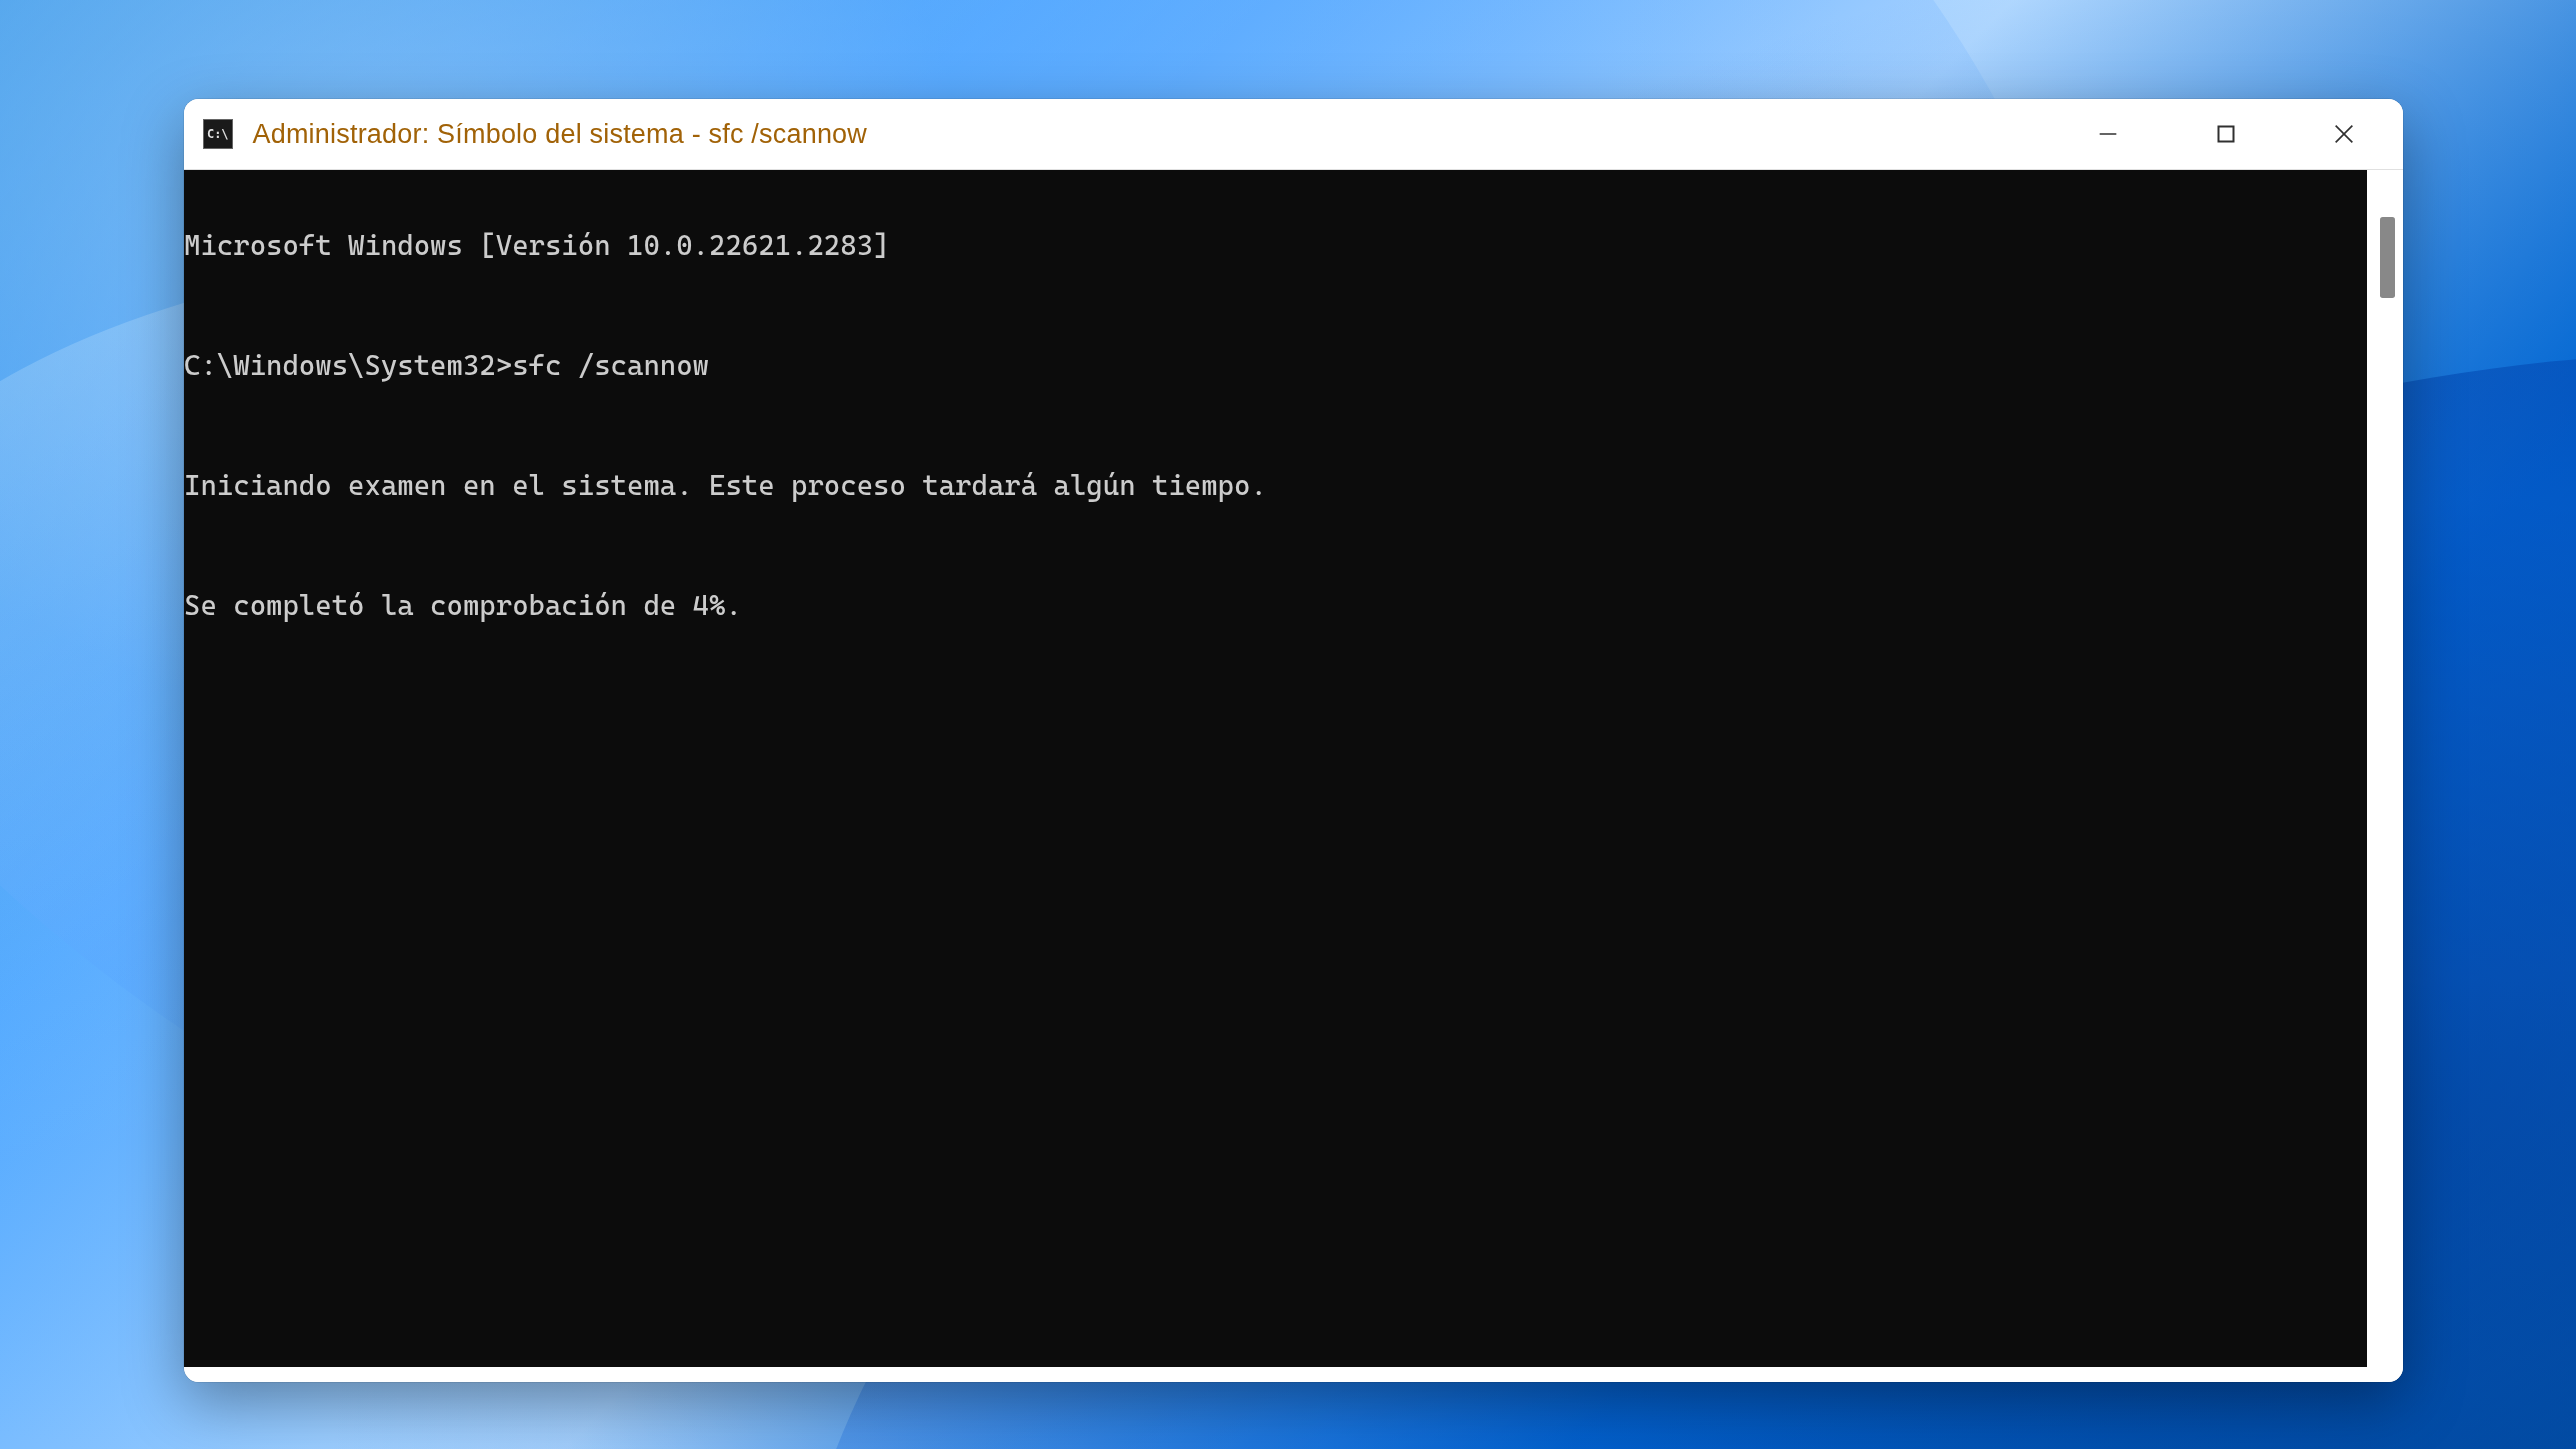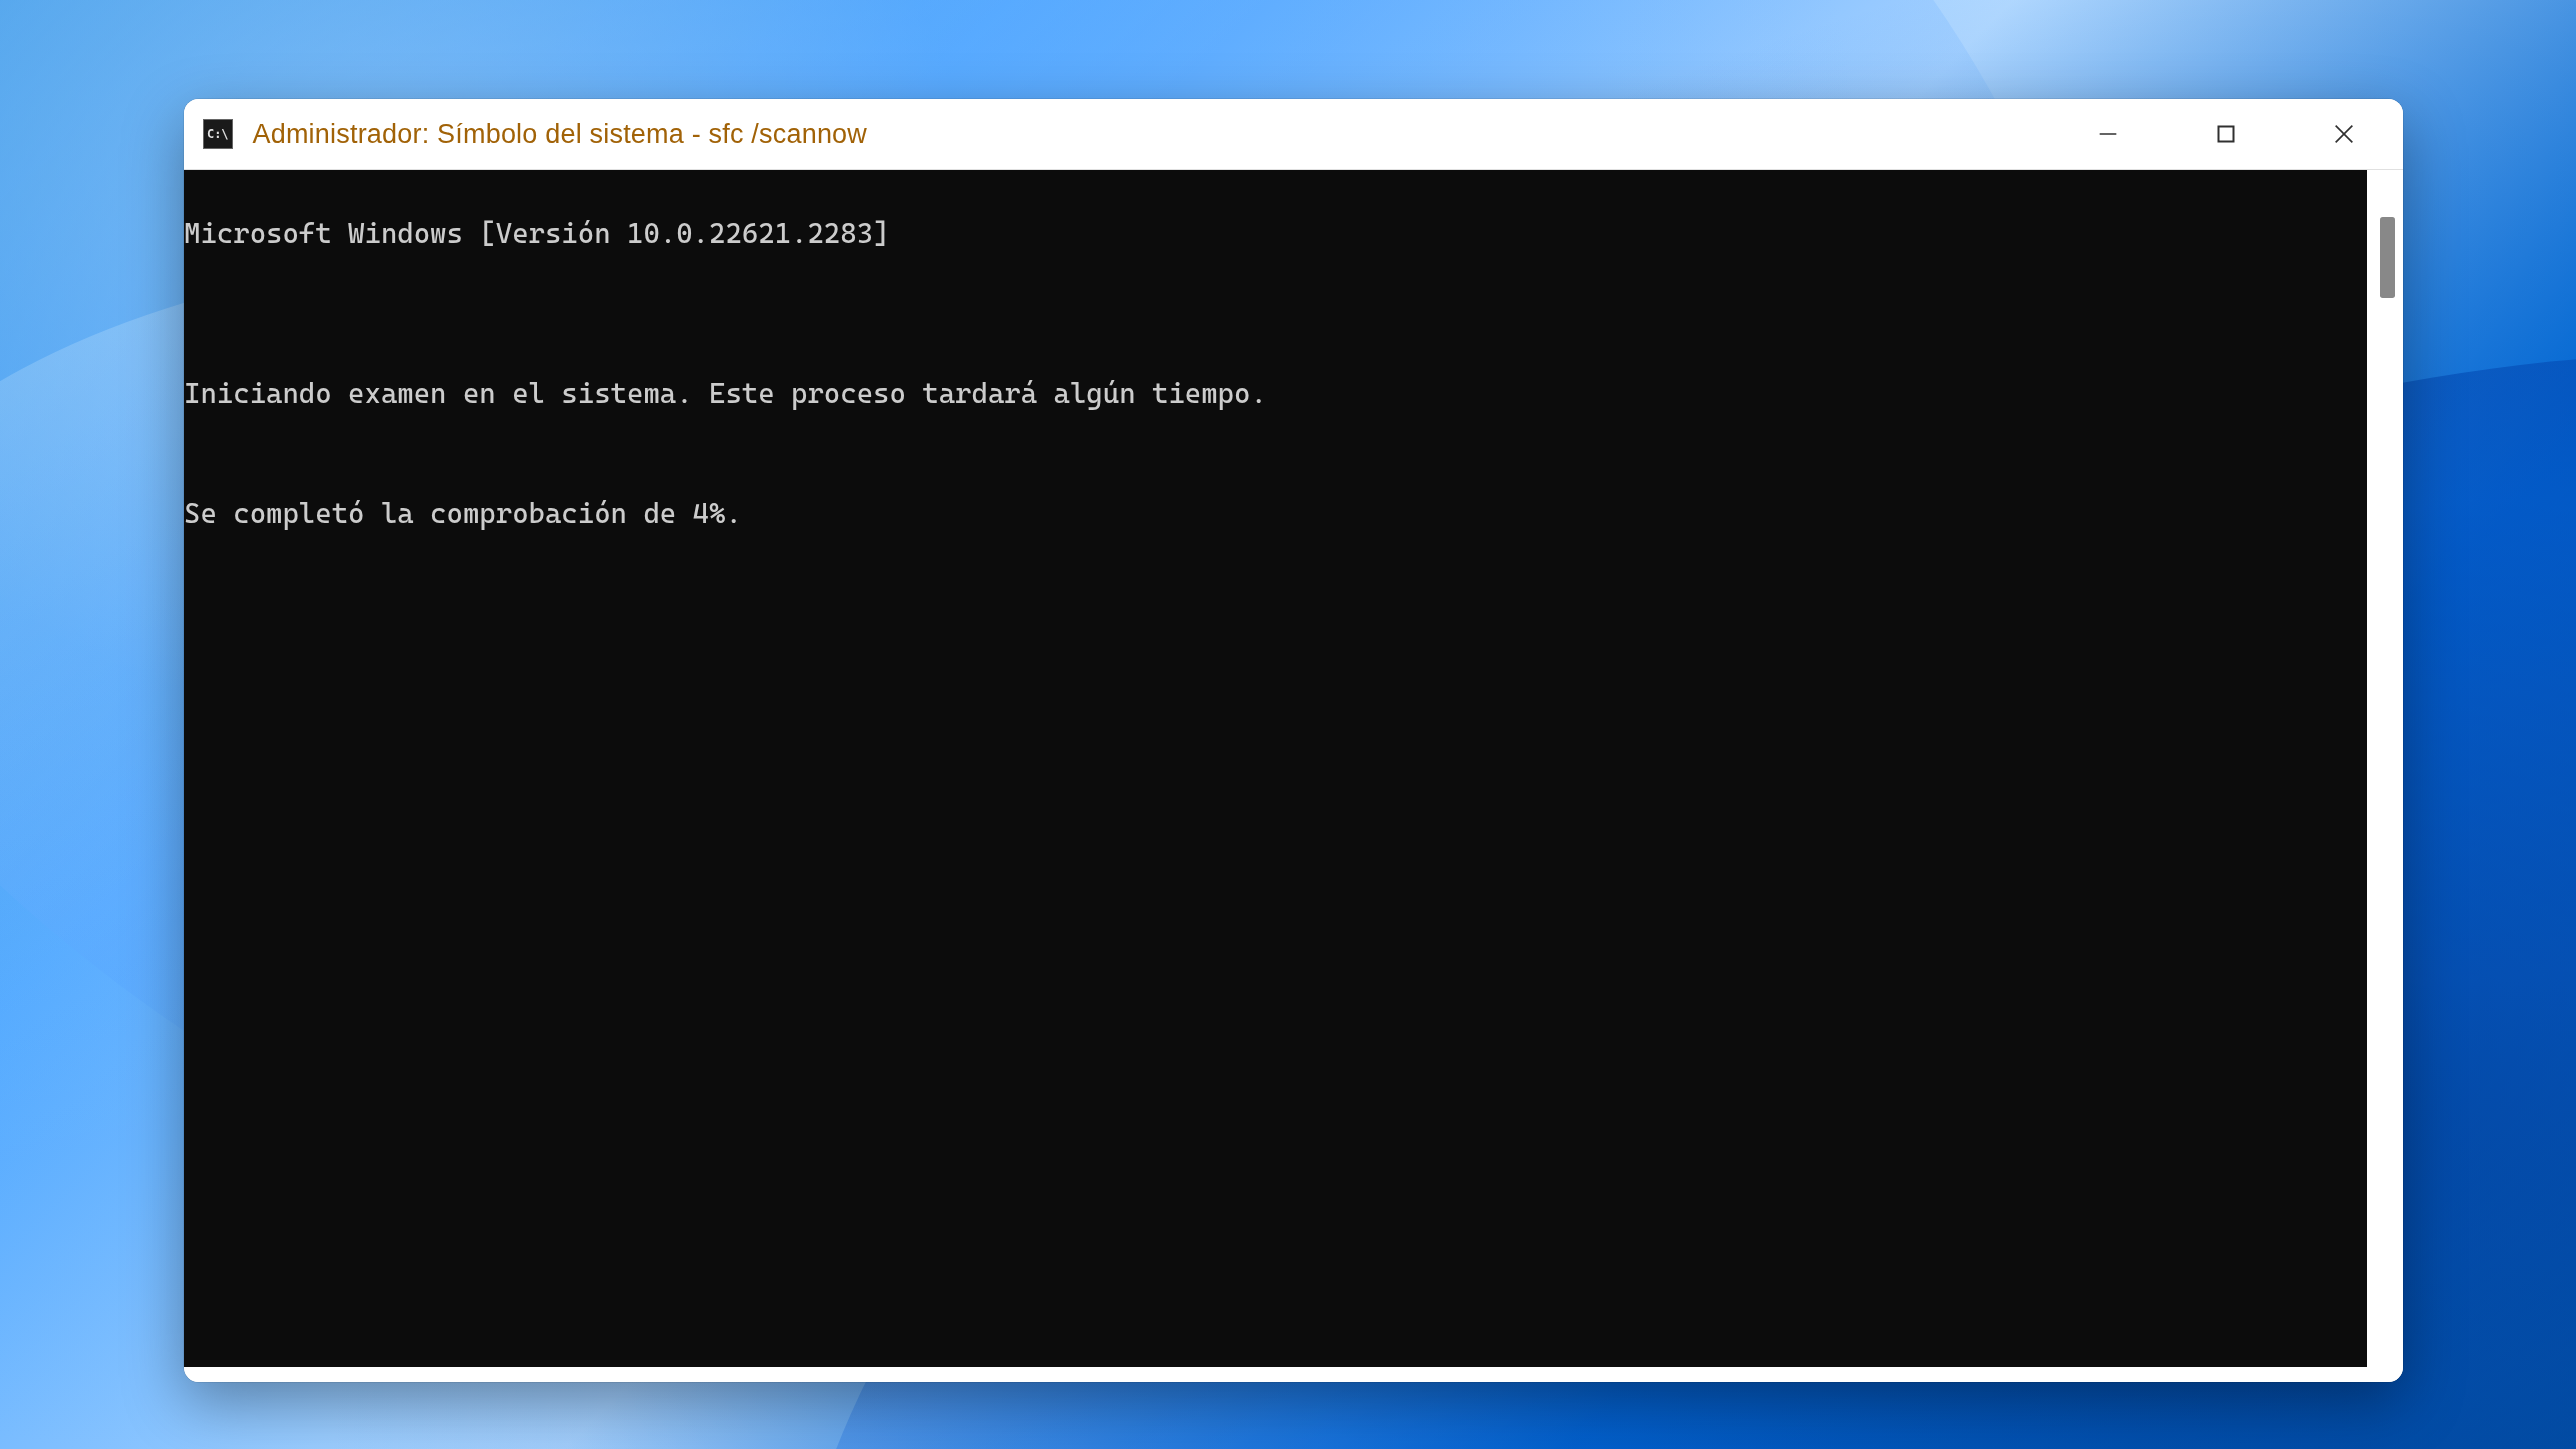--- a/index.html
+++ b/index.html
@@ -144,21 +144,21 @@
       height: 20px;
     }
 
     .terminal-area {
       position: absolute;
       top: 71px;
       left: 0;
       right: 36px;
       bottom: 14.8px;
       background: #0c0c0c;
-      padding-top: 4px;
+      padding-top: 16px;
     }
     
     .terminal-content {
       font-family: 'Consolas', 'Cascadia Mono', monospace;
       font-size: 28px;
       line-height: 40px;
       color: #cccccc;
       white-space: pre;
       padding-left: 0;
     }
@@ -227,20 +227,21 @@
             <line x1="11" y1="1" x2="1" y2="11" stroke="currentColor" stroke-width="1"></line>
           </svg>
       </div>
     </div>
   </div>
 
   <div class="terminal-area">
     <div class="terminal-content">
 <div class="terminal-line">Microsoft Windows [Versión 10.0.22621.2283]</div>
 <div class="terminal-line"></div>
+<div class="terminal-line">C:\Windows\System32&gt;sfc /scannow</div>
 <div class="terminal-line"></div>
 <div class="terminal-line">Iniciando examen en el sistema. Este proceso tardará algún tiempo.</div>
 <div class="terminal-line"></div>
 <div class="terminal-line">Se completó la comprobación de 4%.</div>
     </div>
   </div>
 
   <div class="scrollbar">
     <div class="scrollbar-thumb"></div>
   </div>

